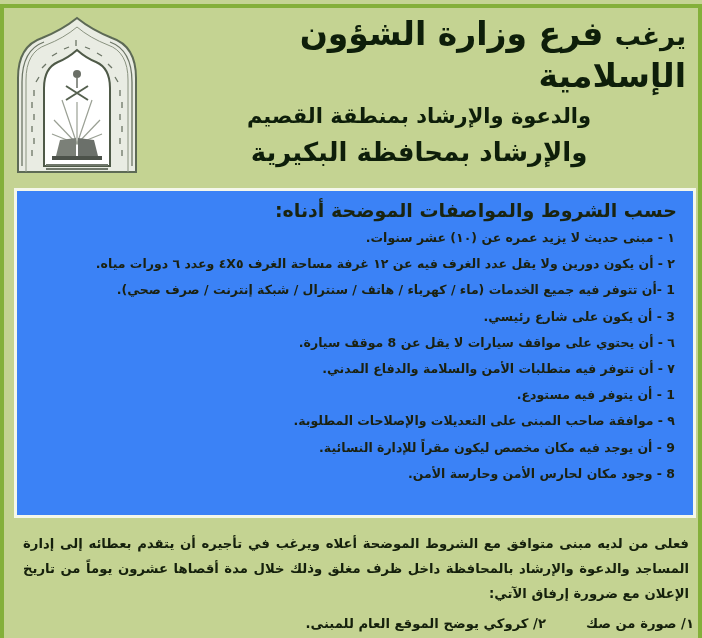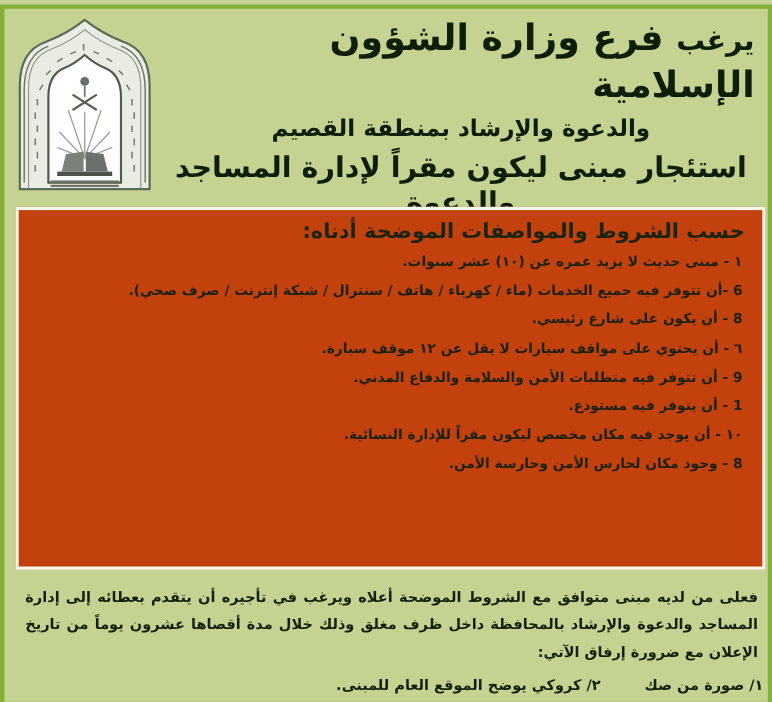--- a/index.html
+++ b/index.html
@@ -23,21 +23,21 @@
     font-weight:bold;
   }
   .h1 { font-size:33px; line-height:40px; text-align:right; padding-right:8px; letter-spacing:0.5px; }
   .h1 .small { font-size:26px; }
   .h2 { font-size:21px; line-height:40px; text-align:center; }
   .h3 { font-size:26px; line-height:32px; text-align:center; }
   .h4 { font-size:26px; line-height:32px; text-align:center; }
   .panel {
     position:absolute; left:10px; top:180px; width:682px; height:330px;
     box-sizing:border-box;
-    background:#c2410c;
+    background:#3b82f6;
     border:3px solid #f4f7ea;
     direction:rtl;
   }
   .panel-title {
     font-size:19px; font-weight:bold; color:#1a2410;
     padding:6px 16px 2px 0; line-height:26px;
   }
   .cond {
     list-style:none; margin:0; padding:0 18px 0 0;
   }
@@ -91,34 +91,35 @@
       <path d="M86 140 L82 124 L66 122 L66 140 Z" fill="#6b706a"></path>
       <rect x="40" y="140" width="50" height="4" fill="#4c524a"></rect>
       <rect x="34" y="148" width="62" height="2" fill="#6f776a"></rect>
       <rect x="34" y="152" width="62" height="2" fill="#6f776a"></rect>
     </svg>
   </div>
 
   <div class="header">
     <div class="h1"><span class="small">يرغب</span> <span>فرع وزارة الشؤون الإسلامية</span></div>
     <div class="h2">والدعوة والإرشاد بمنطقة القصيم</div>
-    <div class="h3">استئجار مبنى ليكون مقراً لإدارة المساجد والدعوة</div>
     <div class="h4">والإرشاد بمحافظة البكيرية</div>
   </div>
 
   <div class="panel">
     <div class="panel-title">حسب الشروط والمواصفات الموضحة أدناه:</div>
     <ul class="cond">
       <li>١ - مبنى حديث لا يزيد عمره عن (١٠) عشر سنوات.</li>
-      <li>6 -أن تتوفر فيه جميع الخدمات (ماء / كهرباء / هاتف / سنترال / شبكة إنترنت / صرف صحي).</li>
-      <li>8 - أن يكون على شارع رئيسي.</li>
-      <li>٦ - أن يحتوي على مواقف سيارات لا يقل عن ١٢  موقف سيارة.</li>
-      <li>9 - أن تتوفر فيه متطلبات الأمن والسلامة والدفاع المدني.</li>
+      <li>٢ - أن يكون دورين ولا يقل عدد الغرف فيه عن ١٢ غرفة مساحة الغرف ٤X٥ وعدد ٦ دورات مياه.</li>
+      <li>1 -أن تتوفر فيه جميع الخدمات (ماء / كهرباء / هاتف / سنترال / شبكة إنترنت / صرف صحي).</li>
+      <li>3 - أن يكون على شارع رئيسي.</li>
+      <li>٦ - أن يحتوي على مواقف سيارات لا يقل عن 8  موقف سيارة.</li>
+      <li>٧ - أن تتوفر فيه متطلبات الأمن والسلامة والدفاع المدني.</li>
       <li>1 - أن يتوفر فيه مستودع.</li>
-      <li>١٠ - أن يوجد فيه مكان مخصص ليكون مقراً للإدارة النسائية.</li>
+      <li>٩ - موافقة صاحب المبنى على التعديلات والإصلاحات المطلوبة.</li>
+      <li>9 - أن يوجد فيه مكان مخصص ليكون مقراً للإدارة النسائية.</li>
       <li>8 - وجود مكان لحارس الأمن وحارسة الأمن.</li>
     </ul>
   </div>
 
   <div class="footer">
     <p>فعلى من لديه مبنى متوافق مع الشروط الموضحة أعلاه ويرغب في تأجيره أن يتقدم بعطائه إلى إدارة المساجد والدعوة والإرشاد بالمحافظة داخل ظرف مغلق وذلك خلال مدة أقصاها عشرون يوماً من تاريخ الإعلان مع ضرورة إرفاق الآتي:</p>
     <div class="att-row">
       <span class="c1">١/ صورة من صك الملكية للمبنى.</span>
       <span>٢/ كروكي يوضح الموقع العام للمبنى.</span>
     </div>

